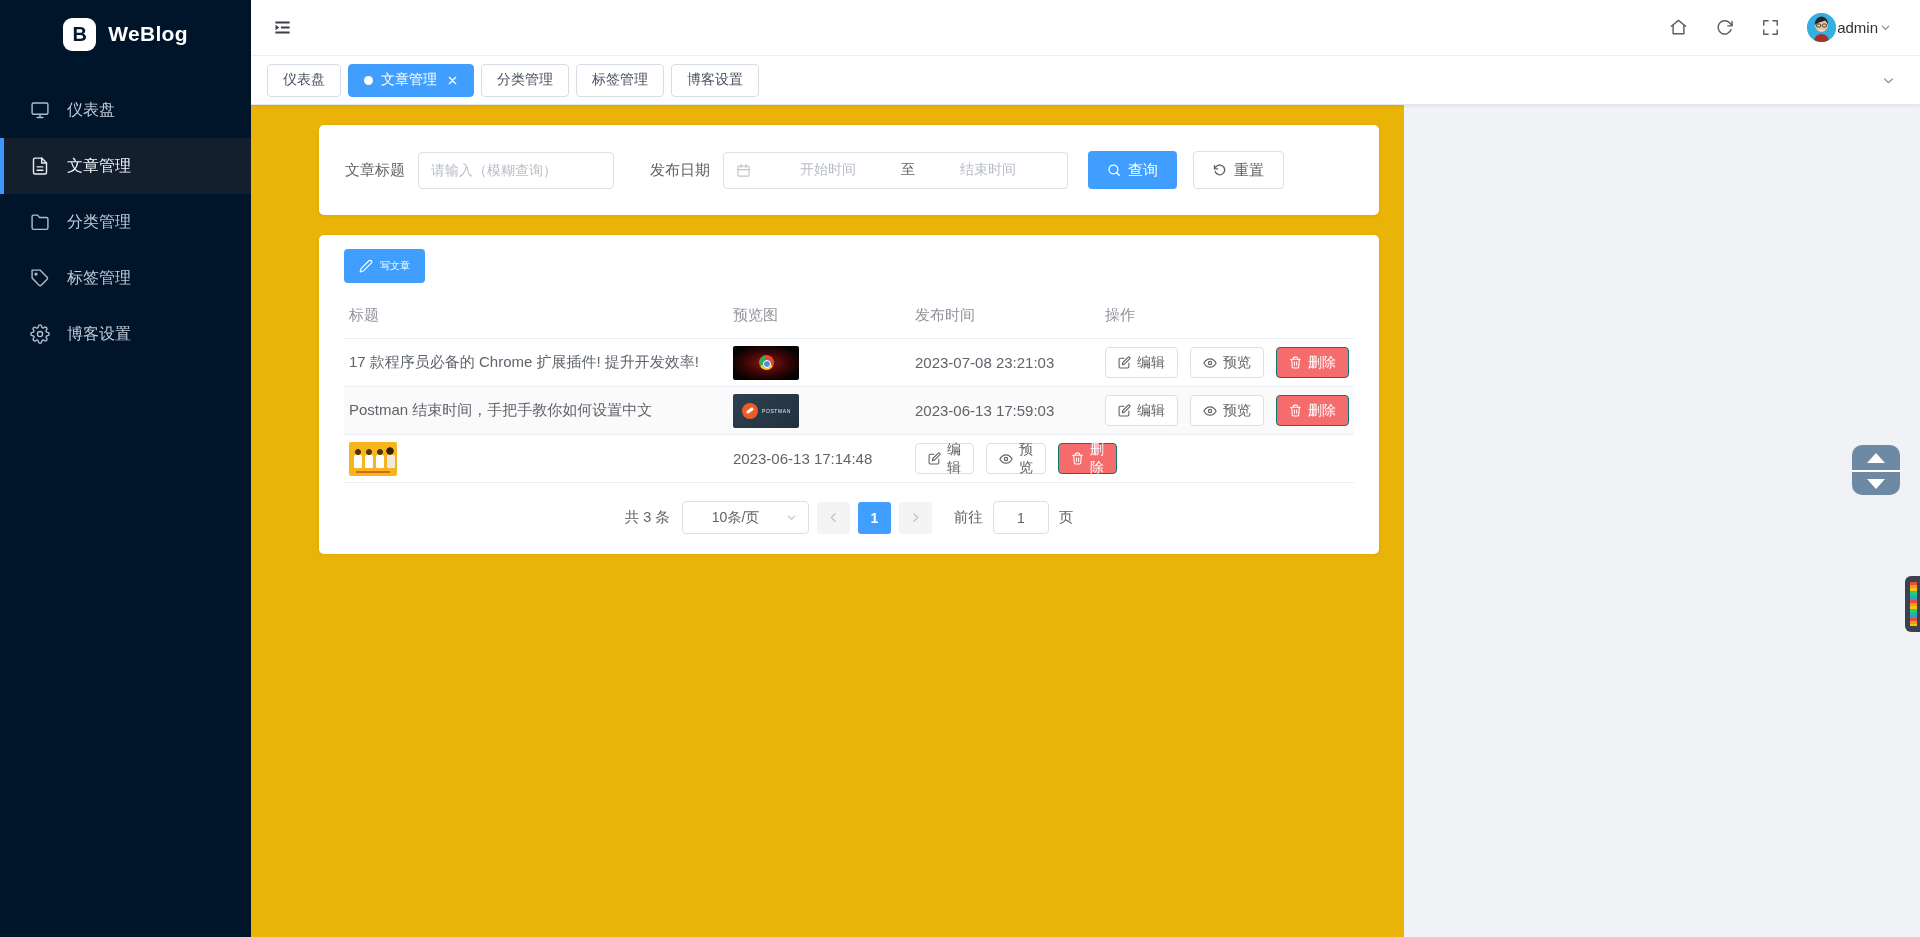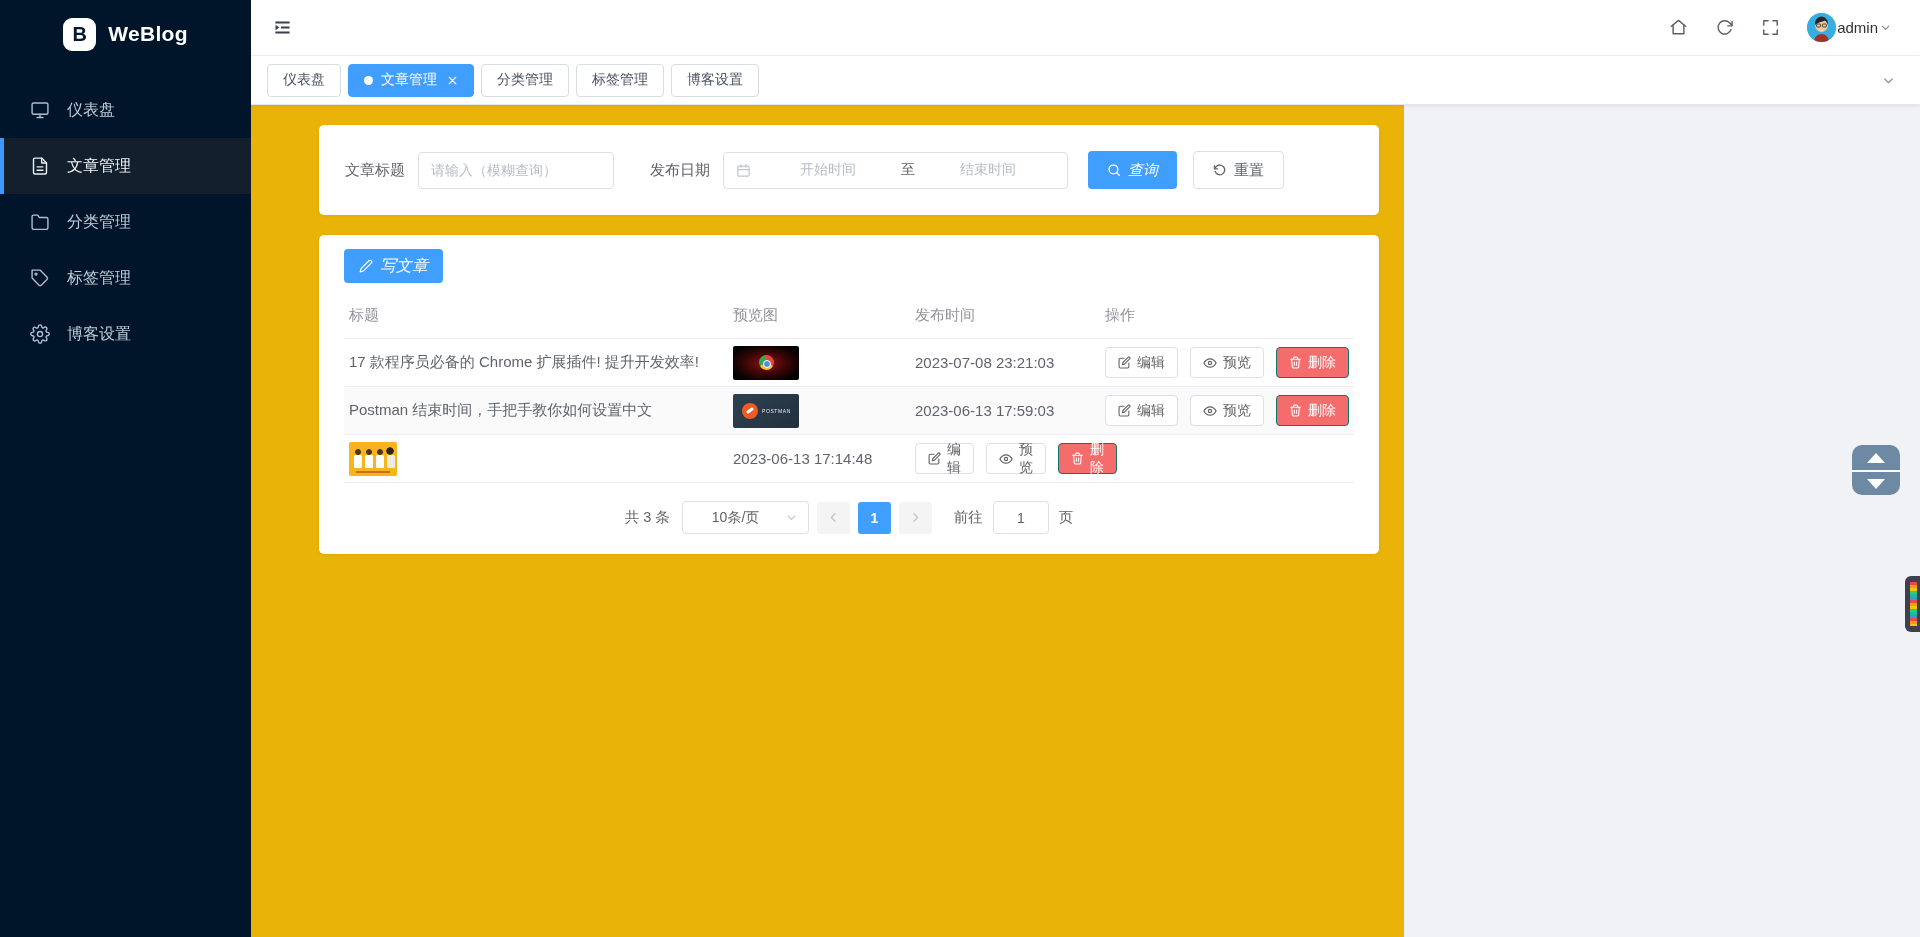--- a/index.html
+++ b/index.html
@@ -58,26 +58,26 @@
     padding:0 12px; font-size:14px; color:#606266; outline:none; font-family:inherit; }
   .text-input::placeholder { color:#b8bdc6; }
   .gap-lg { width:36px; }
   .date-range { width:345px; height:37px; border:1px solid #dcdfe6; border-radius:4px;
     display:flex; align-items:center; padding:0 12px; cursor:pointer; background:#fff; }
   .cal-icon { color:#c0c4cc; margin-right:10px; }
   .date-ph { flex:1; text-align:center; font-size:14px; color:#b8bdc6; }
   .date-sep { font-size:14px; color:#606266; padding:0 6px; }
   .btn { display:inline-flex; align-items:center; justify-content:center; gap:7px; height:38px;
     border-radius:4px; font-size:15px; cursor:pointer; padding:0 19px; font-family:inherit; border:none; white-space:nowrap; }
-  .btn-primary { background:#409eff; color:#fff;font-style:italic; }
+  .btn-primary { background:#409eff; color:#fff; }
   .btn-default { background:#fff; border:1px solid #dcdfe6; color:#606266; }
   .ml-20 { margin-left:20px; } .ml-16 { margin-left:16px; }
 
   .table-card { margin-top:20px; padding:14px 25px 20px; }
-  .write-btn { height:34px; font-size:16px; padding:0 15px; }
+  .write-btn { height:34px; font-size:10px; padding:0 15px; }
   .grid-head, .grid-row { display:grid; grid-template-columns:384px 182px 190px 1fr; align-items:center; padding:0 5px; }
   .grid-head { height:46px; margin-top:10px; border-bottom:1px solid #ebeef5;
     font-size:15px; color:#909399; }
   .grid-row { height:48px; border-bottom:1px solid #ebeef5; font-size:15px; color:#5f646b; }
   .grid-row.alt { background:#fafafa; }
   .row-actions { display:flex; align-items:center; gap:12px; }
   .abtn { display:inline-flex; align-items:center; gap:6px; height:31px; padding:0 12px;
     border-radius:4px; font-size:14px; cursor:pointer; font-family:inherit; }
   .abtn-plain { background:#fff; border:1px solid #dcdfe6; color:#606266; }
   .abtn-danger { background:#f56c6c; border:1px solid #0f766e; color:#fff; }

